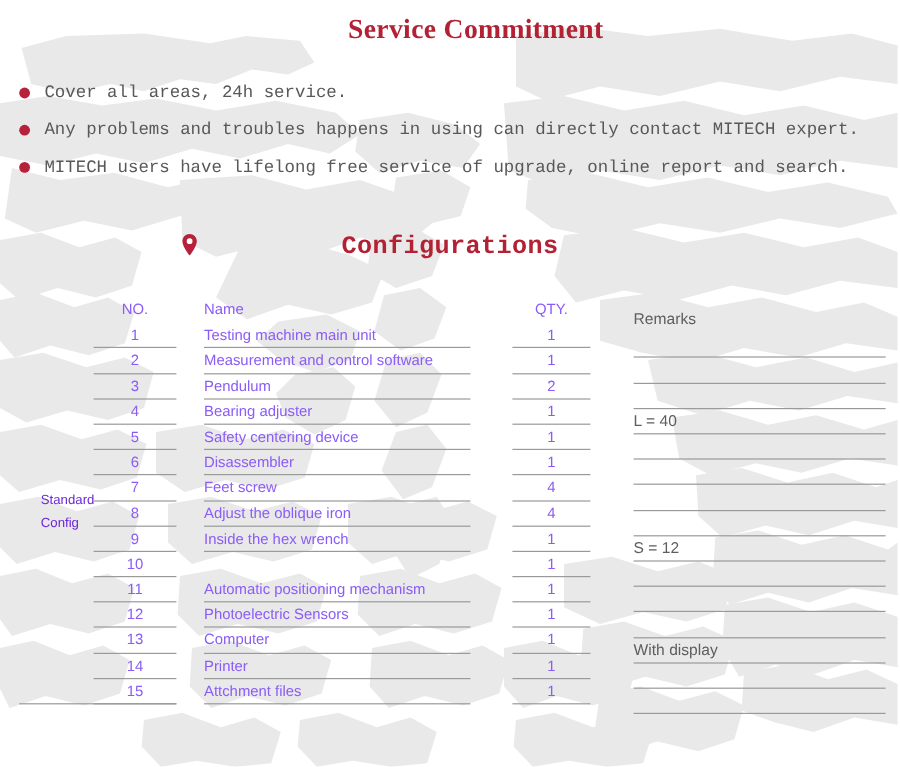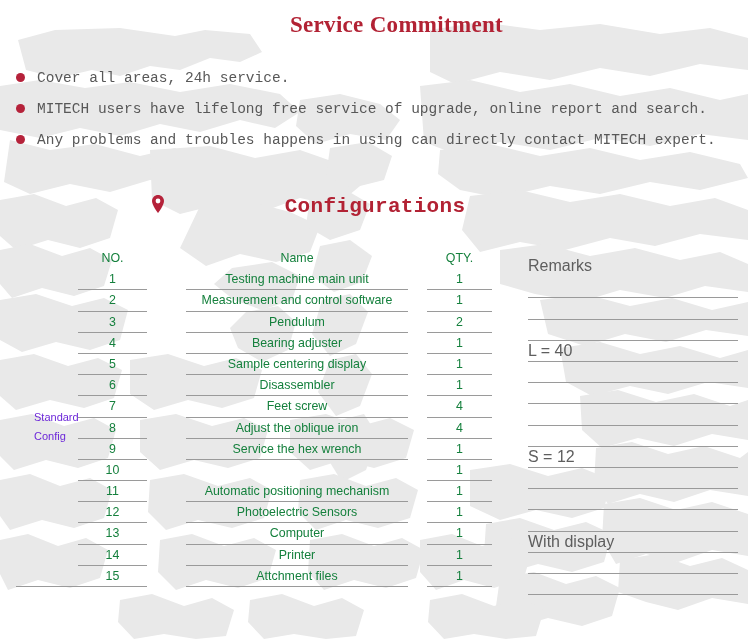--- a/index.html
+++ b/index.html
@@ -25,28 +25,28 @@
 
   #bullets{position:absolute;left:16px;top:62px;width:700px;font-family:Liberation Mono, monospace;}
   .bullet-row{display:flex;align-items:center;height:31px;}
   .dot{width:9px;height:9px;border-radius:50%;background:#b5223a;flex:0 0 9px;margin-right:12px;}
   .bullet-text{font-size:14.5px;color:#585858;white-space:nowrap;}
 
   #pin{position:absolute;left:151px;top:195px;width:14px;height:18px;}
 
   #table{position:absolute;left:0;top:248px;width:750px;}
   .trow{position:relative;height:21.2px;}
-  .cell{position:absolute;font-size:12.4px;color:#15803d;white-space:nowrap;
+  .cell{position:absolute;font-size:12.4px;color:#8b5cf6;white-space:nowrap;
         box-sizing:border-box;height:21.2px;line-height:20px;}
   .c-no {left:78px;width:69px;text-align:center;}
-  .c-name{left:186px;width:222px;text-align:center;}
+  .c-name{left:170px;width:222px;}
   .c-qty{left:427px;width:65px;text-align:center;}
   .bb{border-bottom:1px solid #9a9a9a;}
   .rem-line{position:absolute;left:528px;width:210px;border-bottom:1px solid #9a9a9a;height:21.2px;
-            box-sizing:border-box;font-size:16px;color:#5e5e5e;line-height:20px;white-space:nowrap;}
+            box-sizing:border-box;font-size:13px;color:#5e5e5e;line-height:20px;white-space:nowrap;}
   #std-label{position:absolute;left:16px;top:160px;width:62px;font-size:11px;color:#6d28d9;line-height:19px;margin-left:18px;}
   #std-border{position:absolute;left:16px;top:0px;width:131px;height:339px;border-bottom:1px solid #9a9a9a;box-sizing:border-box;}
   #rem-col-offset{position:absolute;left:0;top:8px;width:750px;}
 </style>
 </head>
 <body>
 
 <svg id="map-bg" viewBox="0 0 750 639" preserveAspectRatio="none" aria-hidden="true">
   <rect x="0" y="0" width="750" height="639" fill="#ffffff"></rect>
   <g fill="#e9e9e9">
@@ -103,25 +103,25 @@
 
   <div id="service-title" class="title">Service Commitment</div>
 
   <div id="bullets">
     <div class="bullet-row">
       <span class="dot"></span>
       <span class="bullet-text">Cover all areas, 24h service.</span>
     </div>
     <div class="bullet-row">
       <span class="dot"></span>
-      <span class="bullet-text">MITECH users have lifelong free service of upgrade, online report and search.</span>
+      <span class="bullet-text">Any problems and troubles happens in using can directly contact MITECH expert.</span>
     </div>
     <div class="bullet-row">
       <span class="dot"></span>
-      <span class="bullet-text">Any problems and troubles happens in using can directly contact MITECH expert.</span>
+      <span class="bullet-text">MITECH users have lifelong free service of upgrade, online report and search.</span>
     </div>
   </div>
 
   <svg id="pin" viewBox="0 0 14 18">
     <path d="M7 0C3.7 0 1 2.7 1 6c0 4.5 6 12 6 12s6-7.5 6-12c0-3.3-2.7-6-6-6z" fill="#b5223a"></path>
     <circle cx="7" cy="6" r="2.4" fill="#ffffff"></circle>
   </svg>
 
   <div id="config-title" class="title">Configurations</div>
 
@@ -173,41 +173,41 @@
       <div class="cell c-name bb">Pendulum</div>
       <div class="cell c-qty bb">2</div>
     </div>
     <div class="trow">
       <div class="cell c-no bb">4</div>
       <div class="cell c-name bb">Bearing adjuster</div>
       <div class="cell c-qty bb">1</div>
     </div>
     <div class="trow">
       <div class="cell c-no bb">5</div>
-      <div class="cell c-name bb">Sample centering display</div>
+      <div class="cell c-name bb">Safety centering device</div>
       <div class="cell c-qty bb">1</div>
     </div>
     <div class="trow">
       <div class="cell c-no bb">6</div>
       <div class="cell c-name bb">Disassembler</div>
       <div class="cell c-qty bb">1</div>
     </div>
     <div class="trow">
       <div class="cell c-no bb">7</div>
       <div class="cell c-name bb">Feet screw</div>
       <div class="cell c-qty bb">4</div>
     </div>
     <div class="trow">
       <div class="cell c-no bb">8</div>
       <div class="cell c-name bb">Adjust the oblique iron</div>
       <div class="cell c-qty bb">4</div>
     </div>
     <div class="trow">
       <div class="cell c-no bb">9</div>
-      <div class="cell c-name bb">Service the hex wrench</div>
+      <div class="cell c-name bb">Inside the hex wrench</div>
       <div class="cell c-qty bb">1</div>
     </div>
     <div class="trow">
       <div class="cell c-no bb">10</div>
       <div class="cell c-qty bb">1</div>
     </div>
     <div class="trow">
       <div class="cell c-no bb">11</div>
       <div class="cell c-name bb">Automatic positioning mechanism</div>
       <div class="cell c-qty bb">1</div>

